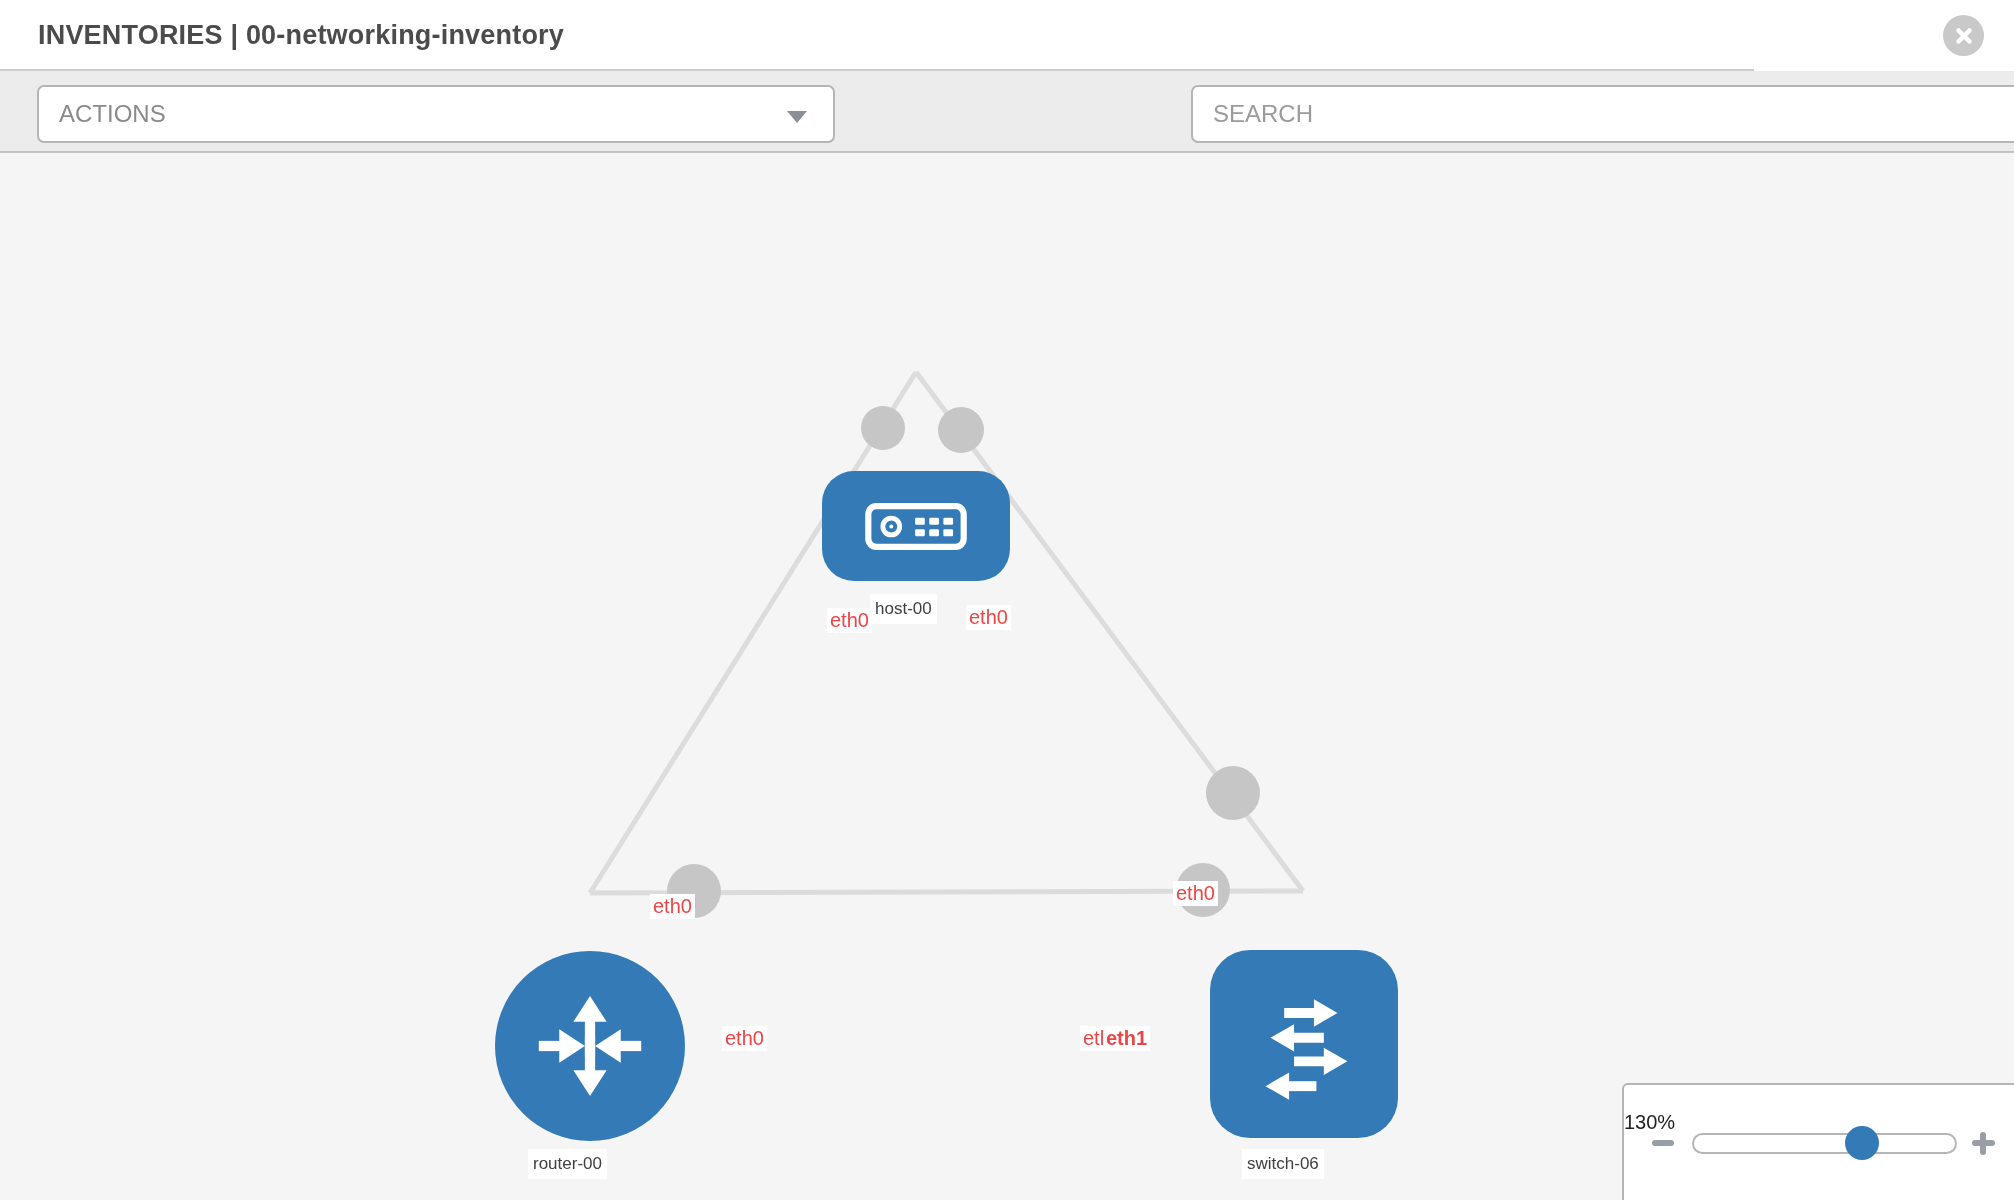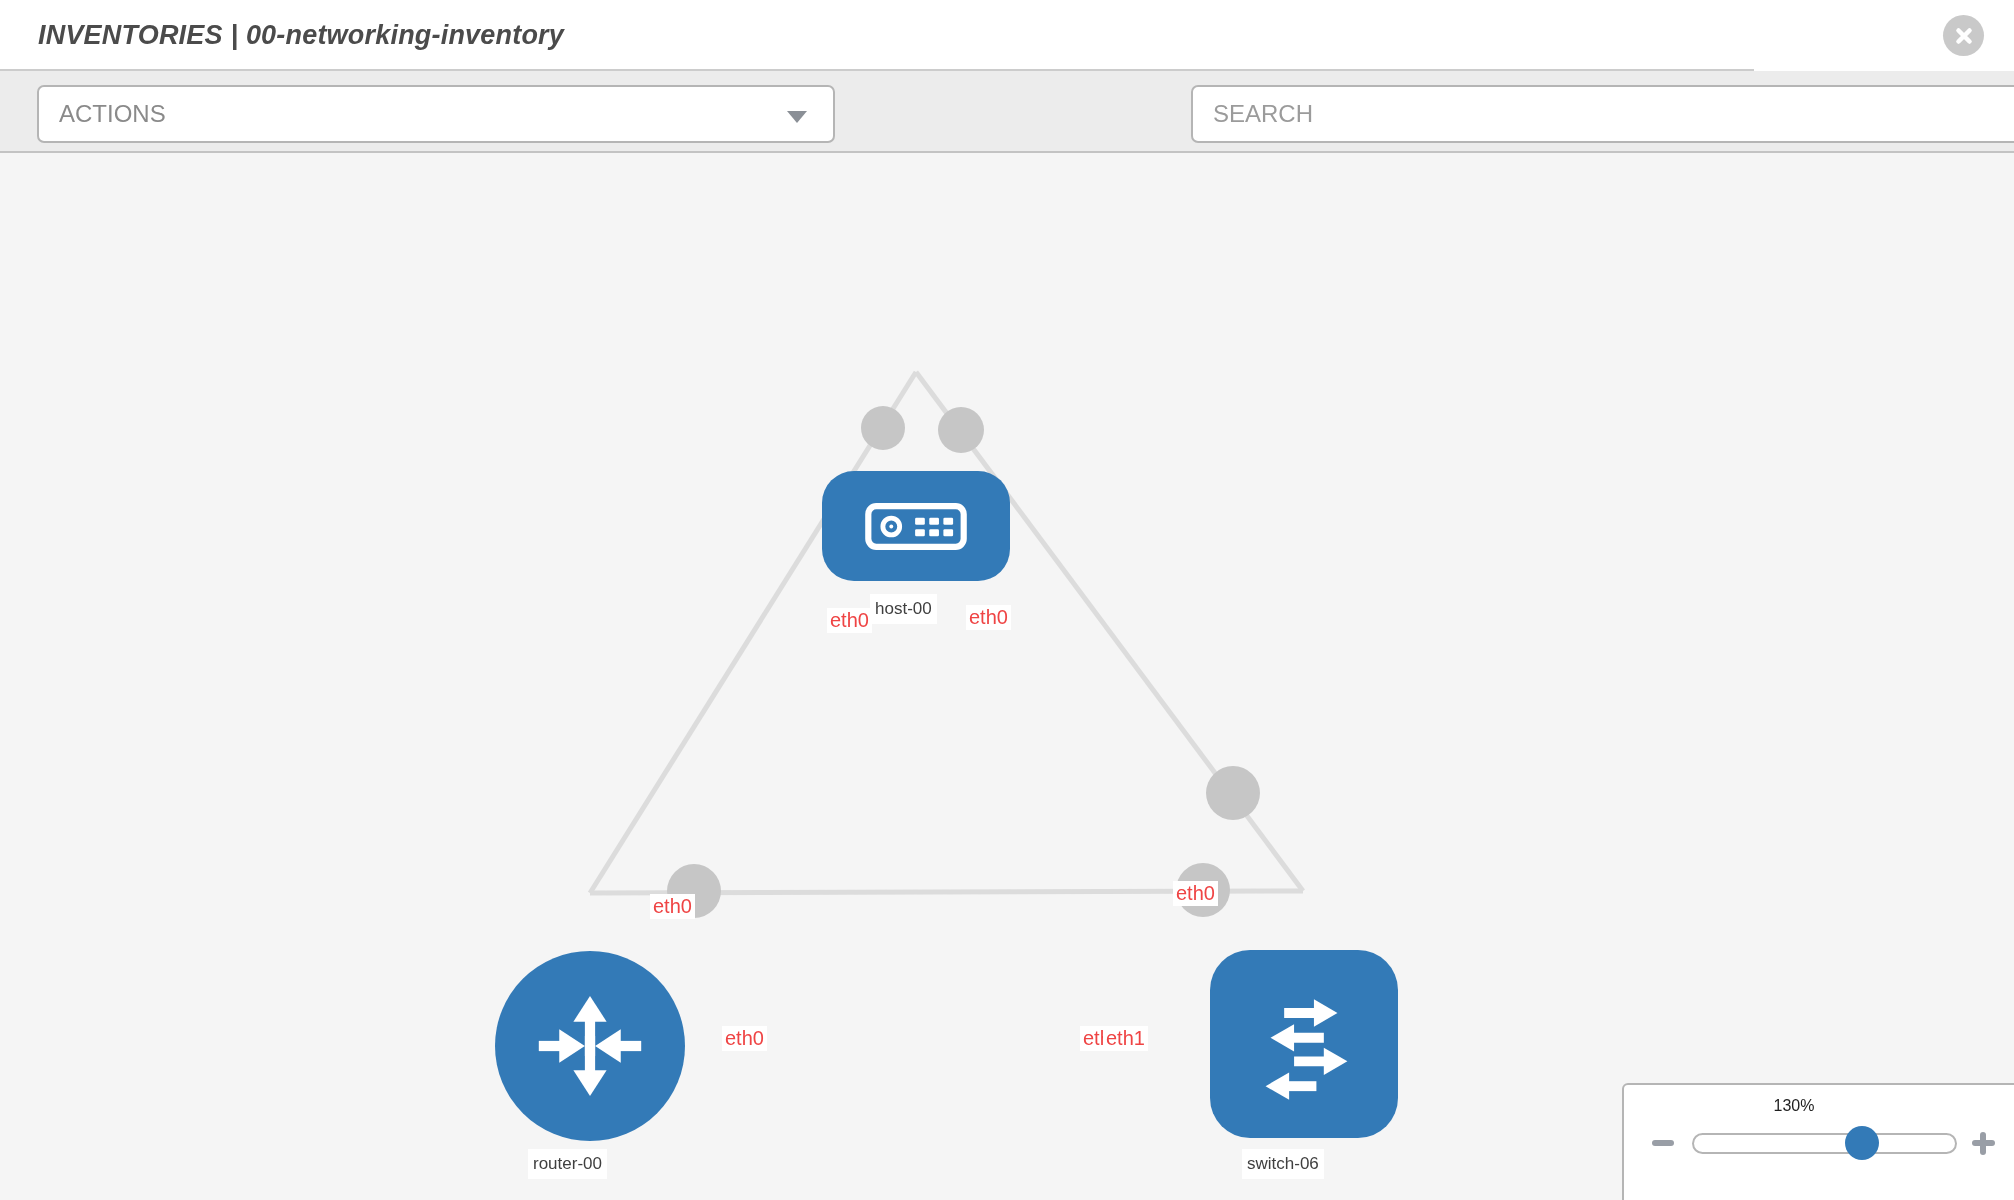--- a/index.html
+++ b/index.html
@@ -1,21 +1,21 @@
 <!DOCTYPE html>
 <html><head>
 <meta charset="utf-8">
 <style>
   * { margin:0; padding:0; box-sizing:border-box; }
   html,body { width:2014px; height:1200px; }
   body { font-family:"Liberation Sans","DejaVu Sans",sans-serif; background:#fff; }
   #app { position:relative; width:2014px; height:1200px; overflow:hidden; background:#fff; }
 
   
-  .header { position:absolute; left:0; top:0; width:1754px; height:71px; background:#fff; border-bottom:2px solid #cccccc;font-style:italic; }
+  .header { position:absolute; left:0; top:0; width:1754px; height:71px; background:#fff; border-bottom:2px solid #cccccc; }
   .header-title { position:absolute; left:38px; top:20px; font-size:27px; font-weight:bold; color:#4b4b4b; letter-spacing:0.2px; }
   .close-btn { position:absolute; left:1943px; top:15px; width:41px; height:41px; border-radius:50%; background:#c9c9c9; display:flex; align-items:center; justify-content:center; cursor:pointer; }
 
   
   .toolbar { position:absolute; left:0; top:71px; width:2014px; height:82px; background:#ececec; border-bottom:2px solid #c3c3c3; }
   .combo { position:absolute; top:14px; height:58px; background:#fff; border:2px solid #b5b5b5; border-radius:7px; display:flex; align-items:center; padding:4px 20px; font-size:24px; }
   .combo-actions { left:37px; width:798px; color:#8a8a8a; }
   .combo-search { left:1183px; width:887px; color:#9b9b9b;margin-left:8px; }
   .caret { position:absolute; right:26px; top:24px; width:0; height:0; border-left:10px solid transparent; border-right:10px solid transparent; border-top:12px solid #8a8f96; }
   .tool-icon { position:absolute; top:96px; width:38px; height:38px; cursor:pointer; }
@@ -27,21 +27,21 @@
   .node { position:absolute; background:#337ab7; display:flex; align-items:center; justify-content:center; z-index:2; cursor:pointer; }
   .node-host   { left:822px; top:318px; width:188px; height:110px; border-radius:32px; }
   .node-router { left:495px; top:798px; width:190px; height:190px; border-radius:50%; }
   .node-switch { left:1210px; top:797px; width:188px; height:188px; border-radius:40px; }
 
   .node-label { position:absolute; z-index:4; background:#fff; color:#3f3f3f; font-size:17px; line-height:30px; padding:0 5px; white-space:nowrap; }
   .if-label { position:absolute; z-index:3; background:#fff; color:#ef4444; font-size:20px; line-height:25px; padding:0 3px; white-space:nowrap; }
 
   
   .zoom-panel { position:absolute; left:1622px; top:1083px; width:400px; height:125px; background:#fff; border:2px solid #b5b5b5; border-radius:6px 0 0 0; z-index:5; }
-  .zoom-value { position:absolute; left:0; top:12px; width:340px; text-align:center; font-size:16px; color:#1f1f1f; }
+  .zoom-value { position:absolute; left:0; top:26px; width:340px; font-size:20px; color:#1f1f1f; }
   .zoom-minus { position:absolute; left:1652px; top:1140px; width:22px; height:6px; border-radius:3px; background:#999ea6; cursor:pointer; z-index:6; }
   .zoom-plus  { position:absolute; left:1972px; top:1132px; width:23px; height:23px; cursor:pointer; z-index:6; }
   .zoom-plus .h { position:absolute; left:0; top:8px; width:23px; height:6px; border-radius:3px; background:#999ea6; }
   .zoom-plus .v { position:absolute; left:8px; top:0; width:6px; height:23px; border-radius:3px; background:#999ea6; }
   .zoom-track { position:absolute; left:1692px; top:1133px; width:265px; height:21px; border:2px solid #b5b5b5; border-radius:11px; background:#fff; cursor:pointer; z-index:6; }
   .zoom-handle { position:absolute; left:1845px; top:1126px; width:34px; height:34px; border-radius:50%; background:#337ab7; cursor:grab; z-index:7; }
 </style>
 </head>
 <body>
 
@@ -140,21 +140,21 @@
     <div class="node-label" style="left:870px; top:441px;">host-00</div>
     <div class="node-label" style="left:528px; top:996px;">router-00</div>
     <div class="node-label" style="left:1242px; top:996px;">switch-06</div>
 
     <div class="if-label" style="left:827px;  top:455px;">eth0</div>
     <div class="if-label" style="left:966px;  top:452px;">eth0</div>
     <div class="if-label" style="left:650px;  top:741px;">eth0</div>
     <div class="if-label" style="left:1173px; top:728px;">eth0</div>
     <div class="if-label" style="left:722px;  top:873px;">eth0</div>
     <div class="if-label" style="left:1080px; top:873px; z-index:3;">eth0</div>
-    <div class="if-label" style="left:1103px; top:873px; z-index:4;">eth1</div>
+    <div class="if-label" style="left:1103px; top:873px; z-index:4;font-weight:bold;">eth1</div>
   </div>
 
   <div class="zoom-panel">
     <div class="zoom-value">130%</div>
   </div>
   <div class="zoom-minus"></div>
   <div class="zoom-track"></div>
   <div class="zoom-handle"></div>
   <div class="zoom-plus">
       <div class="h"></div>

